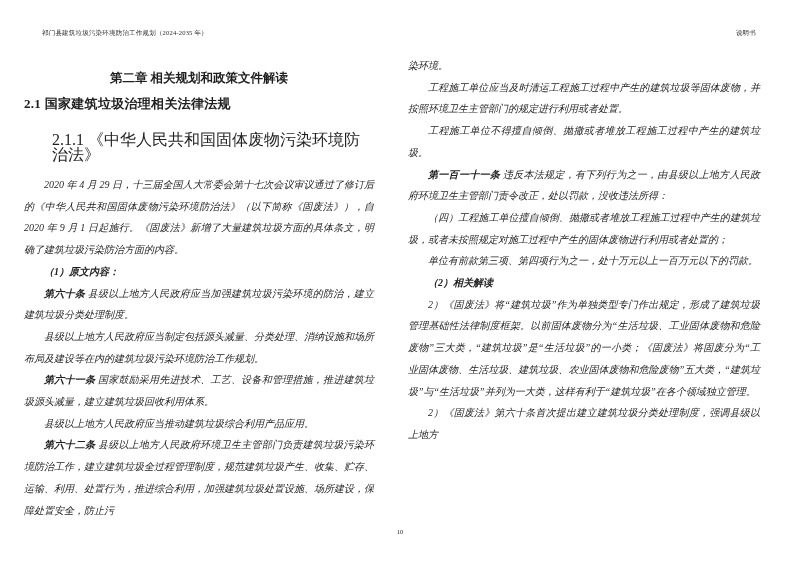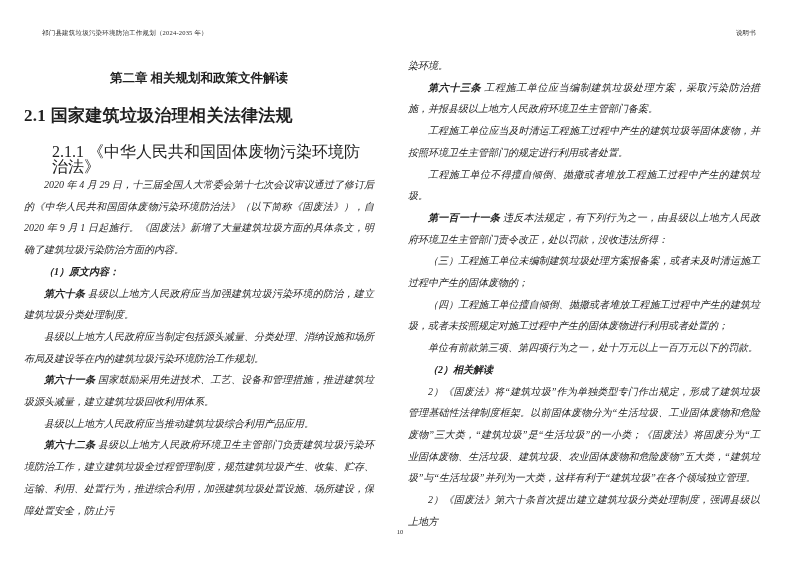--- a/index.html
+++ b/index.html
@@ -21,28 +21,28 @@
     position:absolute; font-size:10px; line-height:21.7px;
     text-align:justify; color:#1f1f1f;
   }
   .col-left  { left:24px;  top:62px; width:350px; }
   .col-right { left:408px; top:55px; width:352px; }
   .chapter-title {
     font-size:12.5px; font-weight:bold; text-align:center;
     line-height:16px; margin-top:8px;
   }
   .section-heading {
-    font-size:17px; font-weight:bold; text-align:left;
-    line-height:16px; margin-top:22px; letter-spacing:0.3px;
+    font-size:13px; font-weight:bold; text-align:left;
+    line-height:16px; margin-top:10px; letter-spacing:0.3px;
   }
   .subsection-heading {
     font-size:16px; font-weight:normal; text-align:left;
     line-height:15px; margin-top:20px; padding-left:28px;
   }
-  .body-block { margin-top:0; }
+  .body-block { margin-top:12px; }
   p.para { text-indent:2em;font-style:italic; }
   p.no-indent { text-indent:0; }
   p.bold { font-weight:bold; }
   .article-lead { font-weight:bold; }
   .page-footer {
     position:absolute; bottom:30px; left:0; right:0;
     text-align:center; font-size:6.5px; color:#2a2a2a;
   }
 </style>
 </head>
@@ -66,25 +66,23 @@
       <p class="para"><span class="article-lead">第六十条</span><span> 县级以上地方人民政府应当加强建筑垃圾污染环境的防治，建立建筑垃圾分类处理制度。</span></p>
       <p class="para"><span>县级以上地方人民政府应当制定包括源头减量、分类处理、消纳设施和场所布局及建设等在内的建筑垃圾污染环境防治工作规划。</span></p>
       <p class="para"><span class="article-lead">第六十一条</span><span> 国家鼓励采用先进技术、工艺、设备和管理措施，推进建筑垃圾源头减量，建立建筑垃圾回收利用体系。</span></p>
       <p class="para"><span>县级以上地方人民政府应当推动建筑垃圾综合利用产品应用。</span></p>
       <p class="para"><span class="article-lead">第六十二条</span><span> 县级以上地方人民政府环境卫生主管部门负责建筑垃圾污染环境防治工作，建立建筑垃圾全过程管理制度，规范建筑垃圾产生、收集、贮存、运输、利用、处置行为，推进综合利用，加强建筑垃圾处置设施、场所建设，保障处置安全，防止污</span></p>
     </div>
   </div>
 
   <div class="col col-right">
     <p class="para no-indent"><span>染环境。</span></p>
-    <p class="para"><span class="article-lead">第六十三条</span><span> 工程施工单位应当编制建筑垃圾处理方案，采取污染防治措施，并报县级以上地方人民政府环境卫生主管部门备案。</span></p>
     <p class="para"><span>工程施工单位应当及时清运工程施工过程中产生的建筑垃圾等固体废物，并按照环境卫生主管部门的规定进行利用或者处置。</span></p>
     <p class="para"><span>工程施工单位不得擅自倾倒、抛撒或者堆放工程施工过程中产生的建筑垃圾。</span></p>
     <p class="para"><span class="article-lead">第一百一十一条</span><span> 违反本法规定，有下列行为之一，由县级以上地方人民政府环境卫生主管部门责令改正，处以罚款，没收违法所得：</span></p>
-    <p class="para"><span>（三）工程施工单位未编制建筑垃圾处理方案报备案，或者未及时清运施工过程中产生的固体废物的；</span></p>
     <p class="para"><span>（四）工程施工单位擅自倾倒、抛撒或者堆放工程施工过程中产生的建筑垃圾，或者未按照规定对施工过程中产生的固体废物进行利用或者处置的；</span></p>
     <p class="para"><span>单位有前款第三项、第四项行为之一，处十万元以上一百万元以下的罚款。</span></p>
     <p class="para bold"><span>（2）相关解读</span></p>
     <p class="para"><span>2）《固废法》将“建筑垃圾”作为单独类型专门作出规定，形成了建筑垃圾管理基础性法律制度框架。以前固体废物分为“生活垃圾、工业固体废物和危险废物”三大类，“建筑垃圾”是“生活垃圾”的一小类；《固废法》将固废分为“工业固体废物、生活垃圾、建筑垃圾、农业固体废物和危险废物”五大类，“建筑垃圾”与“生活垃圾”并列为一大类，这样有利于“建筑垃圾”在各个领域独立管理。</span></p>
     <p class="para"><span>2）《固废法》第六十条首次提出建立建筑垃圾分类处理制度，强调县级以上地方</span></p>
   </div>
 
   <div class="page-footer">
     <span>10</span>
   </div>

